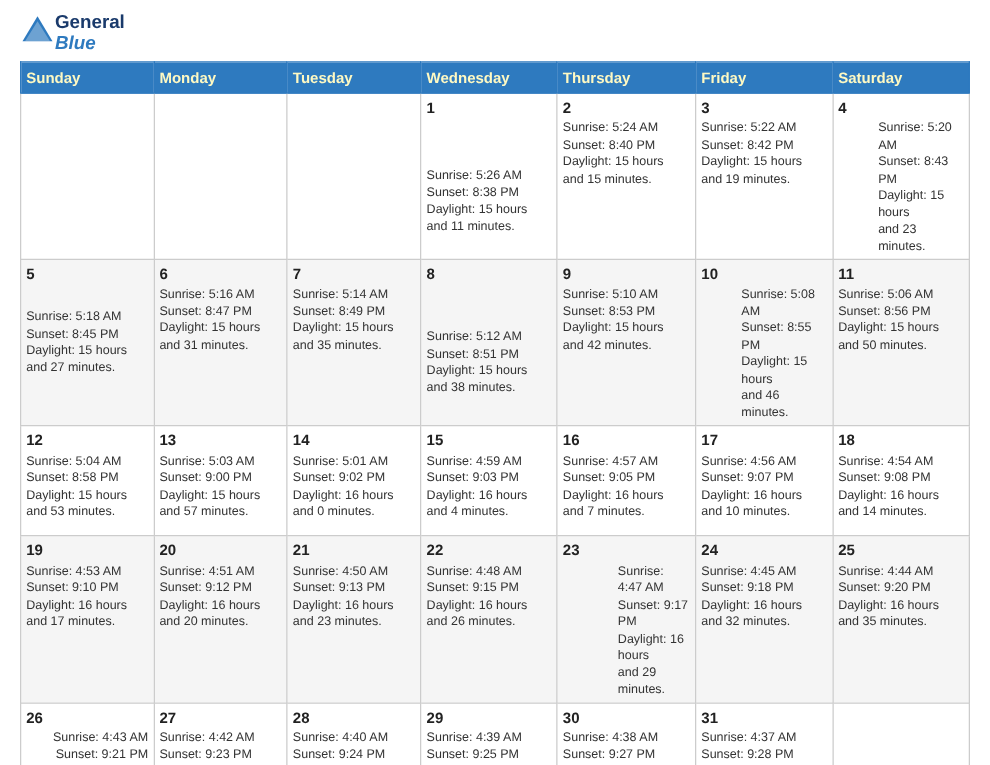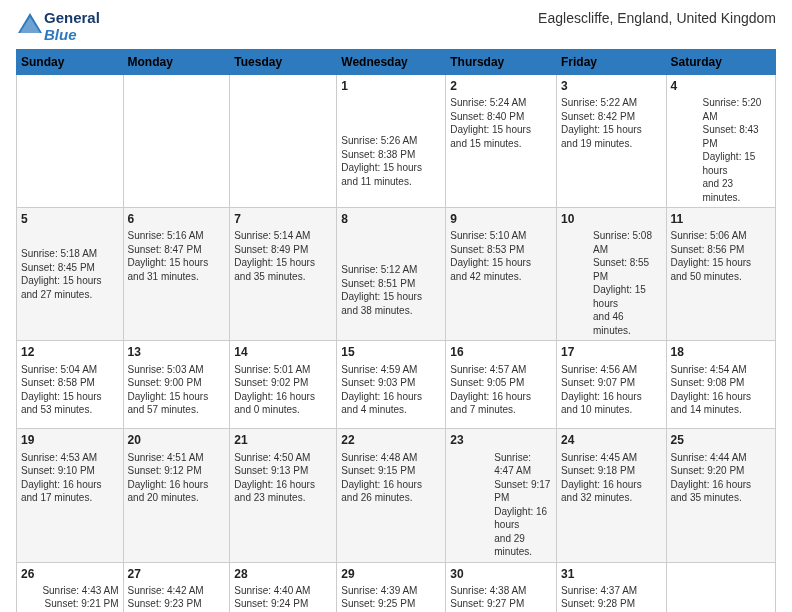--- a/index.html
+++ b/index.html
@@ -44,21 +44,21 @@
       font-size: 14px;
       color: #333;
     }
     .calendar {
       width: 100%;
       border-collapse: collapse;
       font-size: 10.5px;
     }
     .calendar thead th {
       background: #2e7abf;
-      color: #000000;
+      color: #fef9c3;
       padding: 5px 4px;
       text-align: left;
       font-size: 12px;
       font-weight: bold;
       border: 1px solid #2e7abf;
     }
     .calendar tbody td {
       border: 1px solid #ccc;
       vertical-align: top;
       padding: 3px 4px;
@@ -96,21 +96,20 @@
       <svg class="logo-icon" viewBox="0 0 28 28" xmlns="http://www.w3.org/2000/svg">
         <polygon points="14,2 26,22 2,22" fill="#2e7abf"></polygon>
         <polygon points="14,6 24,22 4,22" fill="#fff" opacity="0.3"></polygon>
       </svg>
       <div>
         <div style="font-size:15px;font-weight:bold;color:#1a3a6b;line-height:1.1;">General</div>
         <div style="font-size:15px;font-weight:bold;color:#2e7abf;line-height:1.1;font-style:italic;">Blue</div>
       </div>
     </div>
     <div class="title-block">
-      <div class="location">Eaglescliffe, England, United Kingdom</div>
     </div>
   </div>
 
   <table class="calendar">
     <thead>
       <tr>
       <th>Sunday</th>
           <th>Monday</th>
           <th>Tuesday</th>
           <th>Wednesday</th>

